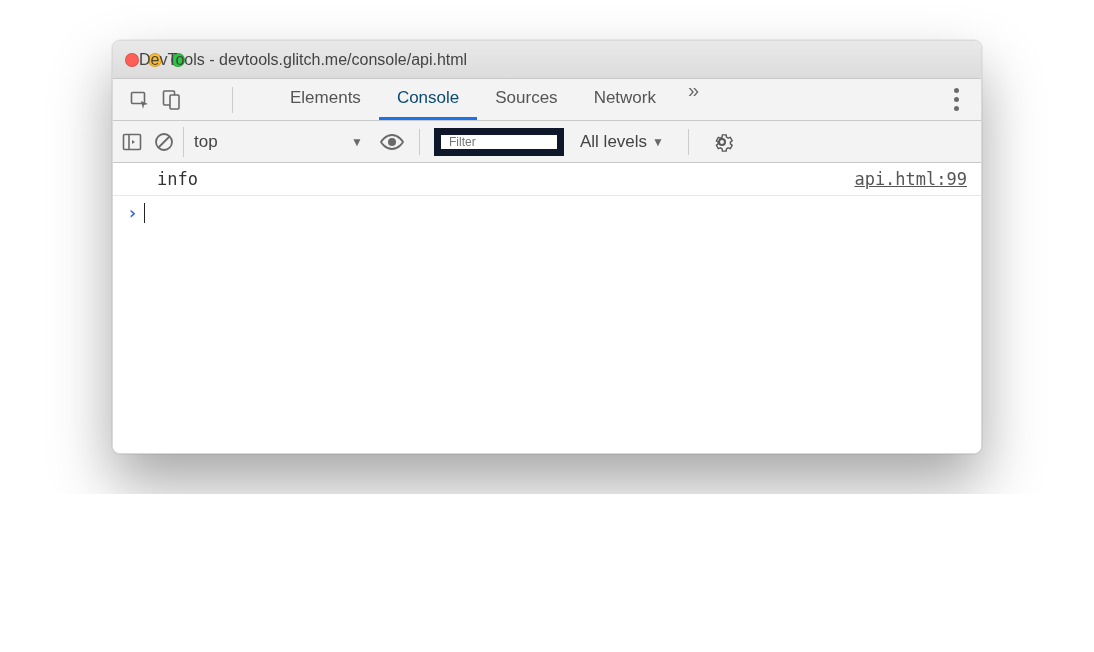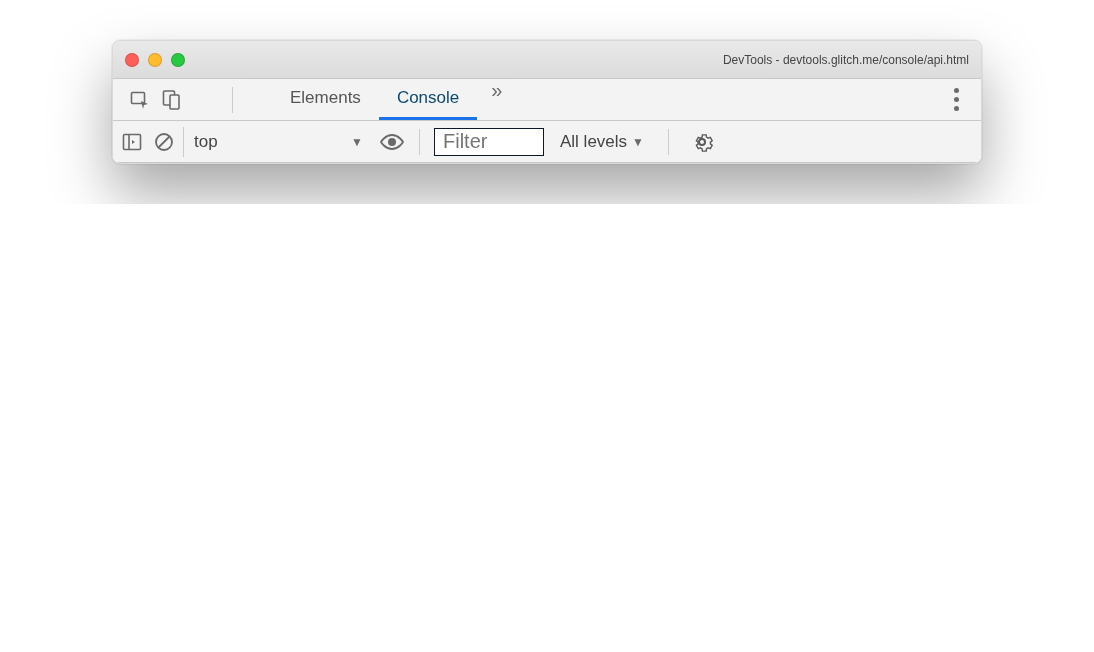--- a/index.html
+++ b/index.html
@@ -26,21 +26,21 @@
     border-bottom: 1px solid #c8c8c8;
     display: flex;
     align-items: center;
     padding: 0 12px;
   }
   .traffic { display: flex; gap: 9px; margin-right: 14px; }
   .dot { width: 14px; height: 14px; border-radius: 50%; border: 1px solid rgba(0,0,0,0.15); }
   .dot.red { background: #ff5f57; }
   .dot.yellow { background: #febc2e; }
   .dot.green { background: #28c840; }
-  .title { color: #444; font-size: 12px; flex: 1; text-align: right; margin-left: -60px; }
+  .title { color: #444; font-size: 16px; flex: 1; text-align: left; margin-left: -60px; }
   
   .tabbar {
     height: 42px;
     background: #f3f3f3;
     border-bottom: 1px solid #c8c8c8;
     display: flex;
     align-items: center;
     padding: 0 6px;
     gap: 31px;
   }
@@ -80,23 +80,23 @@
   .context-select {
     display: flex; align-items: center; justify-content: space-between;
     background: #fff0; color: #444; font-size: 17px;
     padding: 0 10px; height: 30px; min-width: 190px;
     border-left: 1px solid #ccc;
     cursor: pointer;
     gap: 47px;
   }
   .dd-caret { color: #6a6a6a; font-size: 12px; }
   .filter-input {
-    height: 28px; width: 110px;
-    border: 1px solid #0f172a; background: #fff;
-    font-size: 20px; color: #888;
+    height: 28px; width: 130px;
+    border: 7px solid #0f172a; background: #fff;
+    font-size: 12px; color: #888;
     padding: 0 8px;
   }
   .levels {
     display: flex; align-items: center; gap: 5px;
     color: #444; font-size: 17px; padding: 0 10px; cursor: pointer;
   }
   .gear { margin-left: 6px; margin-right: 8px; color: #5a5a5a; }
   
   .console-body { background: #fff; min-height: 290px; font-family: Menlo, Consolas, monospace; font-size: 17px; }
   .log-row {
@@ -144,20 +144,22 @@
         <svg width="20" height="22" viewBox="0 0 20 22" fill="none" stroke="#6a6a6a" stroke-width="1.6">
           <rect x="1.5" y="2" width="11" height="14" rx="1"></rect>
           <rect x="8" y="6" width="9" height="14" rx="1" fill="#f3f3f3"></rect>
         </svg>
       </div>
     </div>
     <div class="vsep"></div>
     <div class="tabs">
       <div class="tab">Elements</div>
       <div class="tab active">Console</div>
+      <div class="tab">Sources</div>
+      <div class="tab">Network</div>
       <div class="more-tabs">»</div>
     </div>
     <div class="kebab">
       <span></span>
         <span></span>
         <span></span>
     </div>
   </div>
 
   <div class="filterbar">
@@ -192,14 +194,24 @@
     </div>
     <div class="vsep"></div>
     <div class="icon-btn gear">
       <svg width="22" height="22" viewBox="0 0 22 22" fill="#5a5a5a">
         <path d="M11 7a4 4 0 100 8 4 4 0 000-8zm0 6a2 2 0 110-4 2 2 0 010 4z"></path>
         <path d="M19.4 12.9l1.8 1.4-1.9 3.3-2.2-.7a7.6 7.6 0 01-1.6.9l-.3 2.3H11.4l-.3-2.3a7.6 7.6 0 01-1.6-.9l-2.2.7-1.9-3.3 1.8-1.4a7.8 7.8 0 010-1.8L5.4 9.7l1.9-3.3 2.2.7c.5-.4 1-.7 1.6-.9l.3-2.3h3.8l.3 2.3c.6.2 1.1.5 1.6.9l2.2-.7 1.9 3.3-1.8 1.4c.1.6.1 1.2 0 1.8z" fill="none" stroke="#5a5a5a" stroke-width="1.4"></path>
       </svg>
     </div>
   </div>
 
+  <div class="console-body">
+    <div class="log-row">
+      <span>info</span>
+      <span class="log-source">api.html:99</span>
+    </div>
+    <div class="prompt-row">
+      <span class="prompt-caret">›</span>
+      <span class="cursor"></span>
+    </div>
+  </div>
 
 </div>
 
 </body></html>

